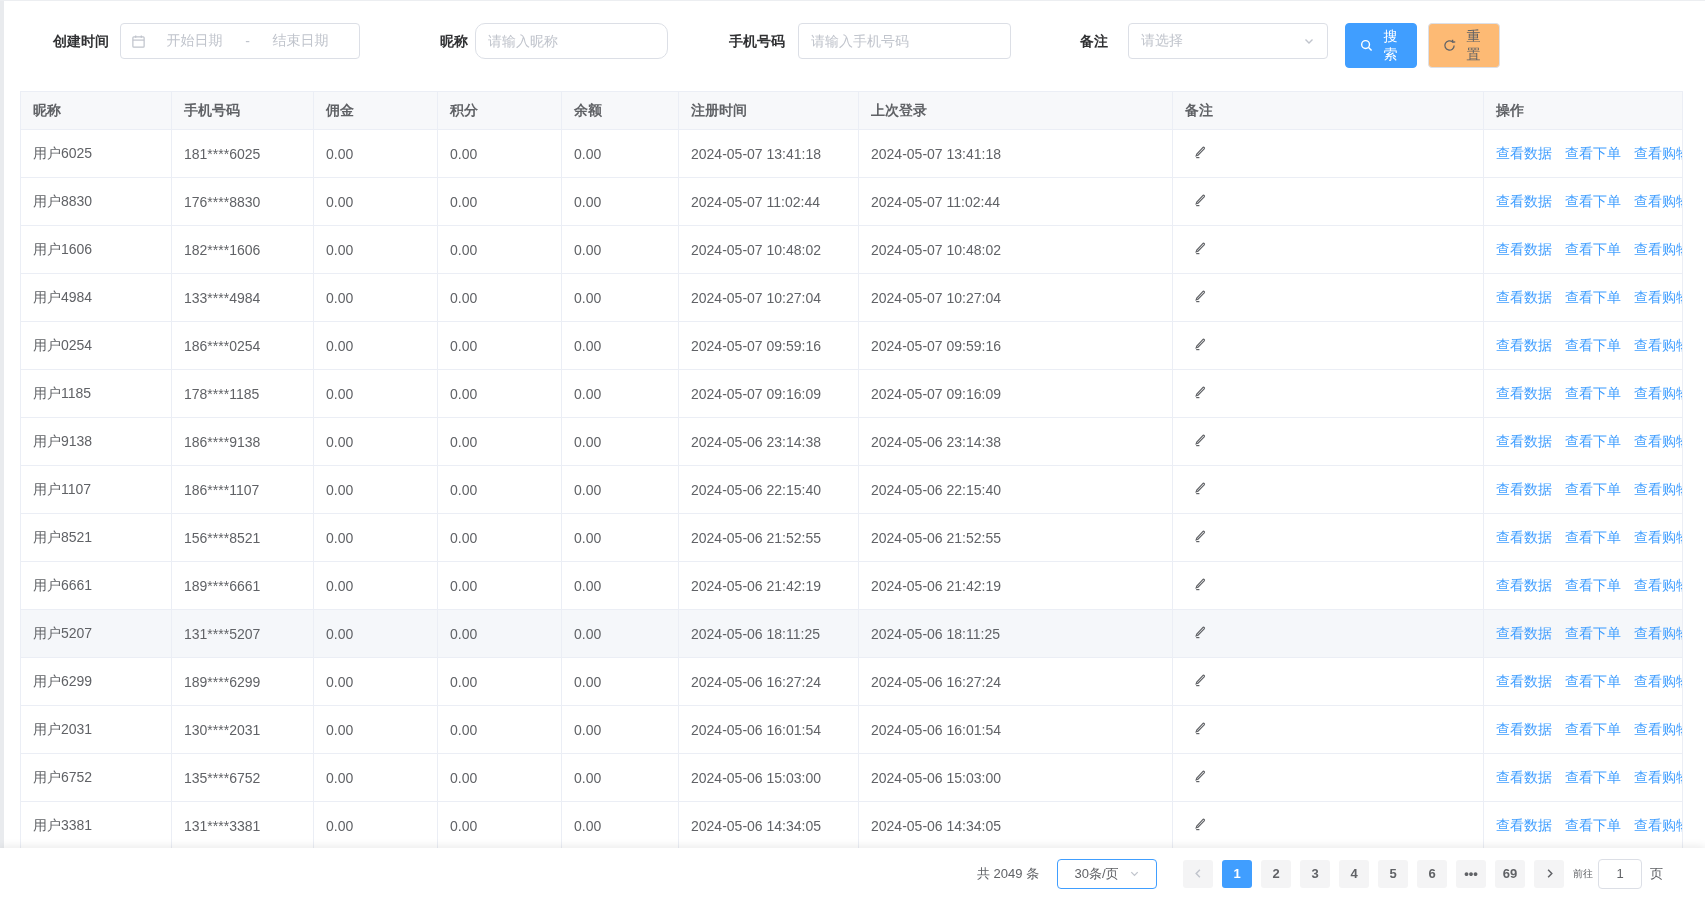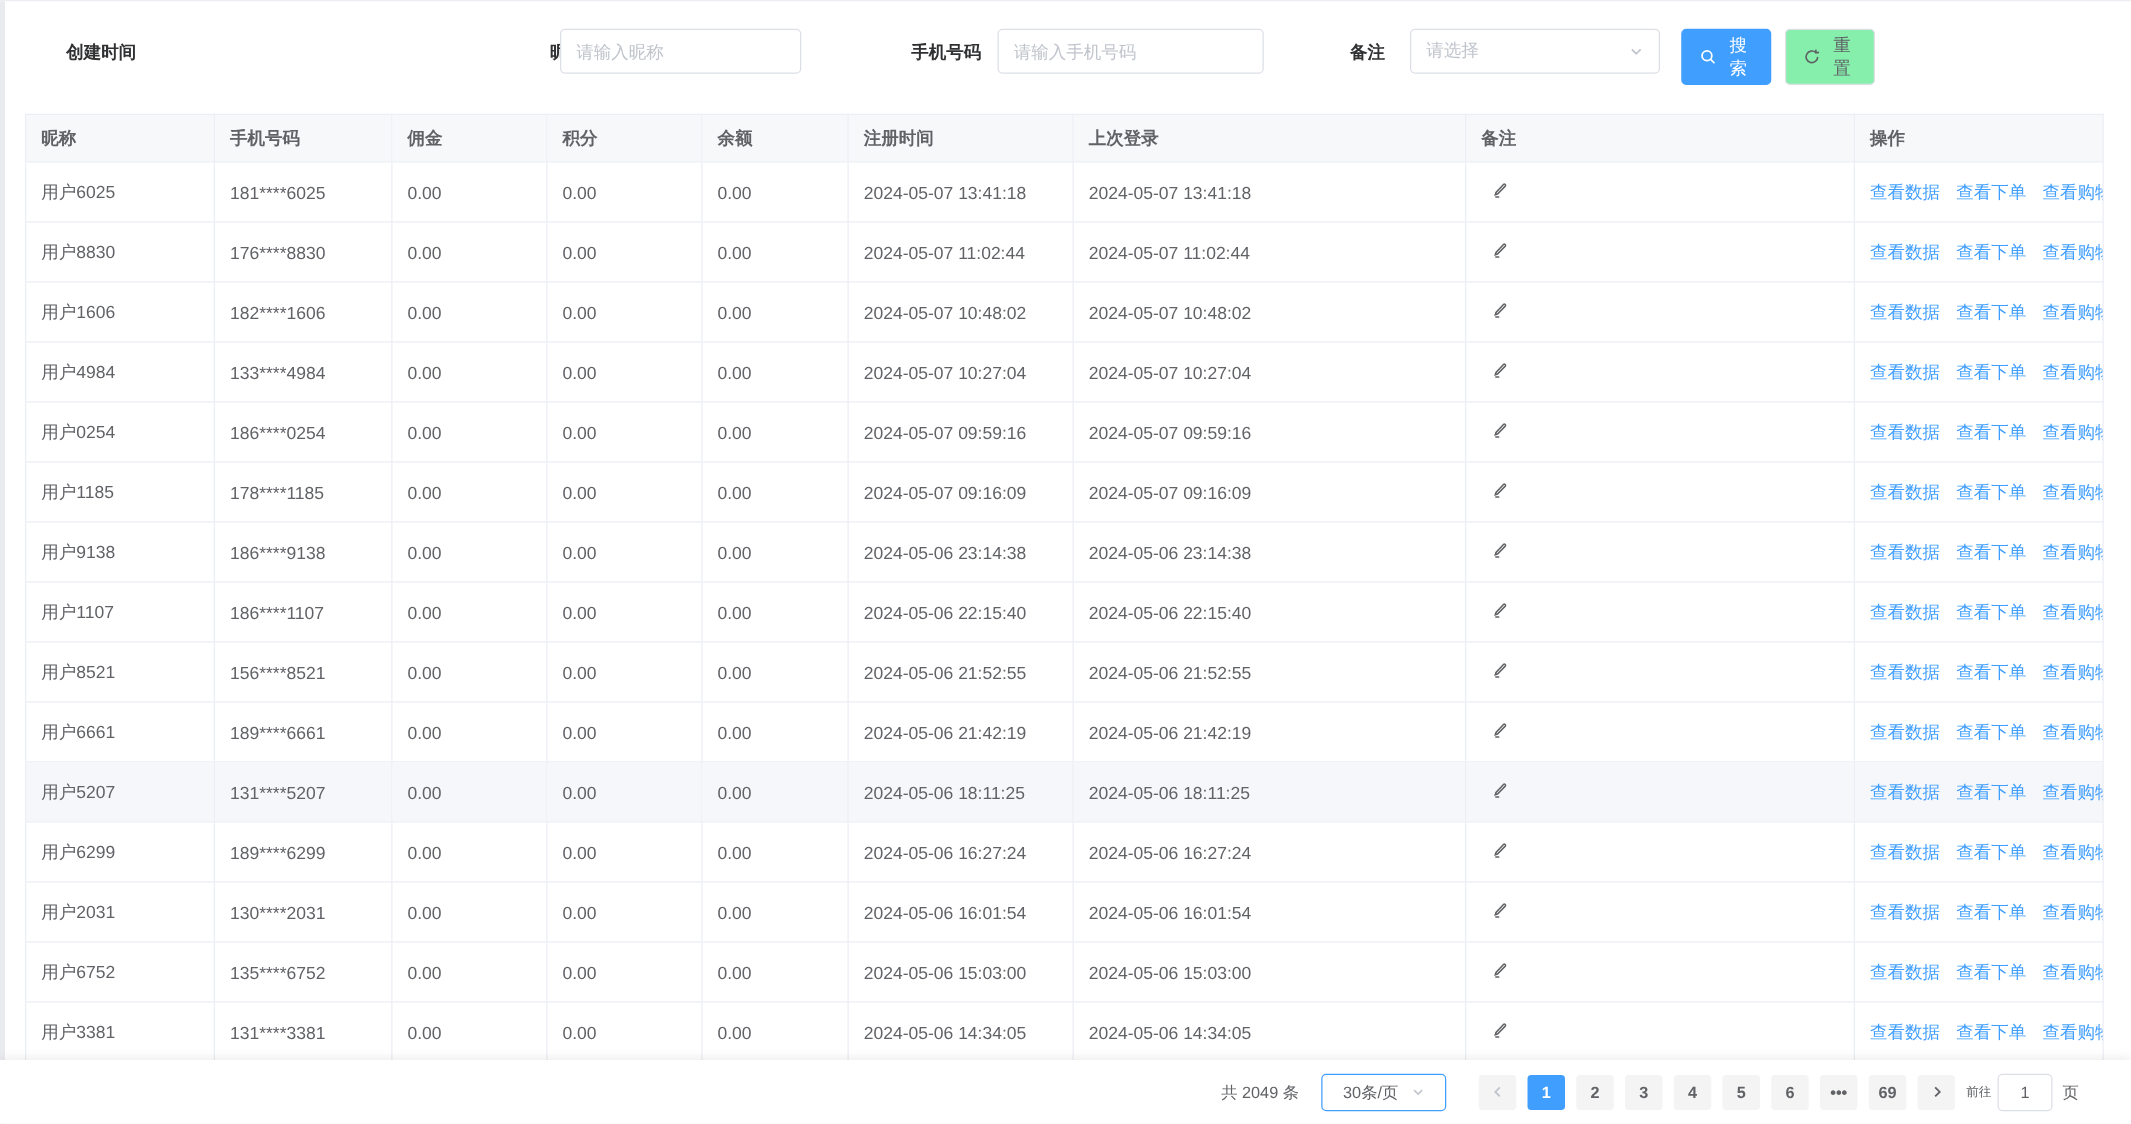--- a/index.html
+++ b/index.html
@@ -21,21 +21,21 @@
   input.box::placeholder{color:#c0c4cc;}
   .date-range{display:flex;align-items:center;padding:0 10px;color:#c0c4cc;}
   .date-range .ph{flex:1;text-align:center;font-size:14px;color:#c0c4cc;}
   .date-range .sep{padding:0 2px;color:#c0c4cc;}
   .select{display:flex;align-items:center;justify-content:space-between;
     padding:0 12px;color:#c0c4cc;cursor:pointer;}
   .btn{position:absolute;top:22px;height:45px;box-sizing:border-box;border-radius:4px;
     display:inline-flex;align-items:center;justify-content:center;gap:6px;
     font-size:14px;cursor:pointer;border:1px solid transparent;padding:0 14px;}
   .btn-primary{background:#409eff;border-color:#409eff;color:#fff;}
-  .btn-plain{background:#86efac;border-color:#dcdfe6;color:#606266;}
+  .btn-plain{background:#fdba74;border-color:#dcdfe6;color:#606266;}
   .icon{display:inline-flex;align-items:center;justify-content:center;}
 
   
   table.grid{position:absolute;left:20px;top:90px;border-collapse:collapse;
     table-layout:fixed;width:1662px;font-size:14px;}
   table.grid th,table.grid td{border:1px solid #ebeef5;box-sizing:border-box;
     padding:0 0 0 12px;text-align:left;overflow:hidden;white-space:nowrap;}
   table.grid th{height:38px;background:#f7f8fa;color:#606266;font-weight:700;}
   table.grid td{height:48px;color:#606266;background:#fff;}
   tr.hl td{background:#f5f7fa;}
@@ -72,23 +72,36 @@
   svg{display:block;}
 </style>
 </head>
 <body>
 
 <div class="page">
   <div class="left-strip"></div>
 
   <div class="filter-bar">
     <span class="flabel" style="left:53px">创建时间</span>
+    <div class="box date-range" style="left:120px;width:240px">
+      <span class="icon">
+        <svg width="15" height="15" viewBox="0 0 16 16" fill="none" stroke="#c0c4cc" stroke-width="1.3">
+          <rect x="2" y="3" width="12" height="11" rx="1"></rect>
+            <line x1="2" y1="6.5" x2="14" y2="6.5"></line>
+          <line x1="5" y1="1.5" x2="5" y2="4"></line>
+            <line x1="11" y1="1.5" x2="11" y2="4"></line>
+        </svg>
+      </span>
+      <span class="ph">开始日期</span>
+      <span class="sep">-</span>
+      <span class="ph">结束日期</span>
+    </div>
 
     <span class="flabel" style="left:440px">昵称</span>
-    <input class="box" style="left: 448px; width: 193px;" placeholder="请输入昵称">
+    <input class="box" style="left: 475px; width: 193px; border-radius: 10px;" placeholder="请输入昵称">
 
     <span class="flabel" style="left:729px">手机号码</span>
     <input class="box" style="left: 798px; width: 213px;" placeholder="请输入手机号码">
 
     <span class="flabel" style="left:1080px">备注</span>
     <div class="box select" style="left:1128px;width:200px">
       <span>请选择</span>
       <span class="icon">
         <svg width="12" height="12" viewBox="0 0 12 12" fill="none" stroke="#c0c4cc" stroke-width="1.4">
           <polyline points="2.5,4.5 6,8 9.5,4.5"></polyline>

